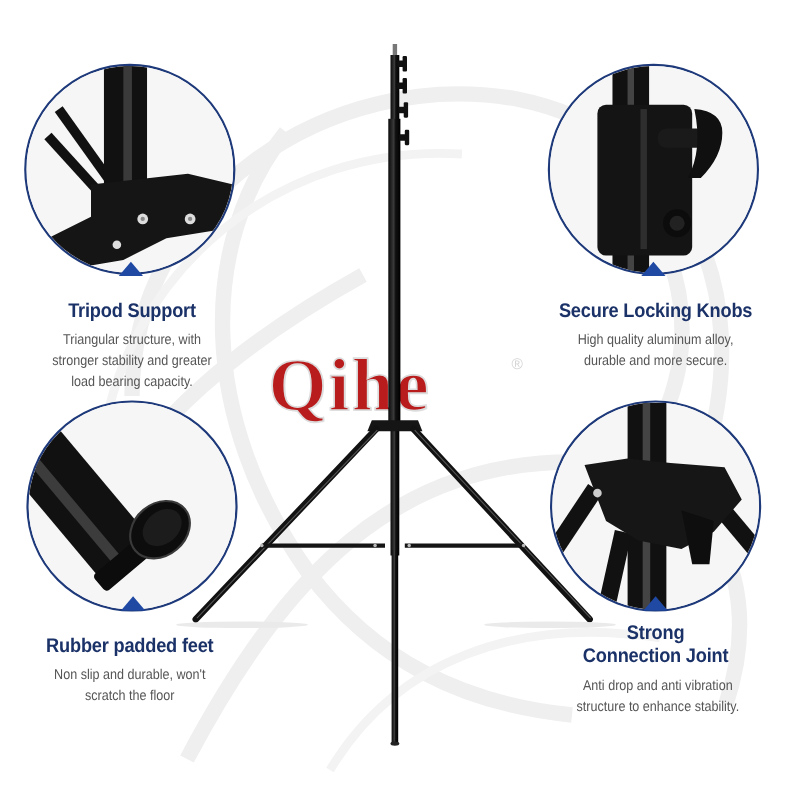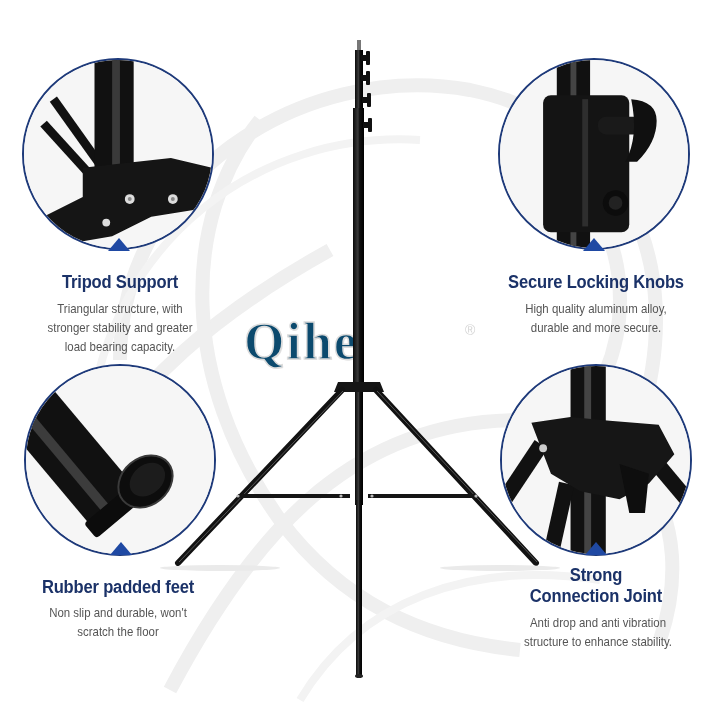--- a/index.html
+++ b/index.html
@@ -51,23 +51,23 @@
       transform-origin: center;
     }
     .feature-desc span { display: block; }
 
     
     .brand {
       position: absolute;
       left: 244px; top: 316px;
       font-family: "Liberation Serif", "DejaVu Serif", serif;
       font-weight: bold;
-      font-size: 52px;
+      font-size: 68px;
       letter-spacing: 2px;
-      color: #0c4a6e;
+      color: #b91c1c;
       -webkit-text-stroke: 1.5px #dcdcdc;
       text-shadow: 1px 1px 0 #e6e6e6;
       line-height: 1;
     }
     .brand-reg {
       position: absolute;
       left: 465px; top: 322px;
       font-size: 14px;
       color: #d4d4d4;
       font-family: "Liberation Sans", sans-serif;

